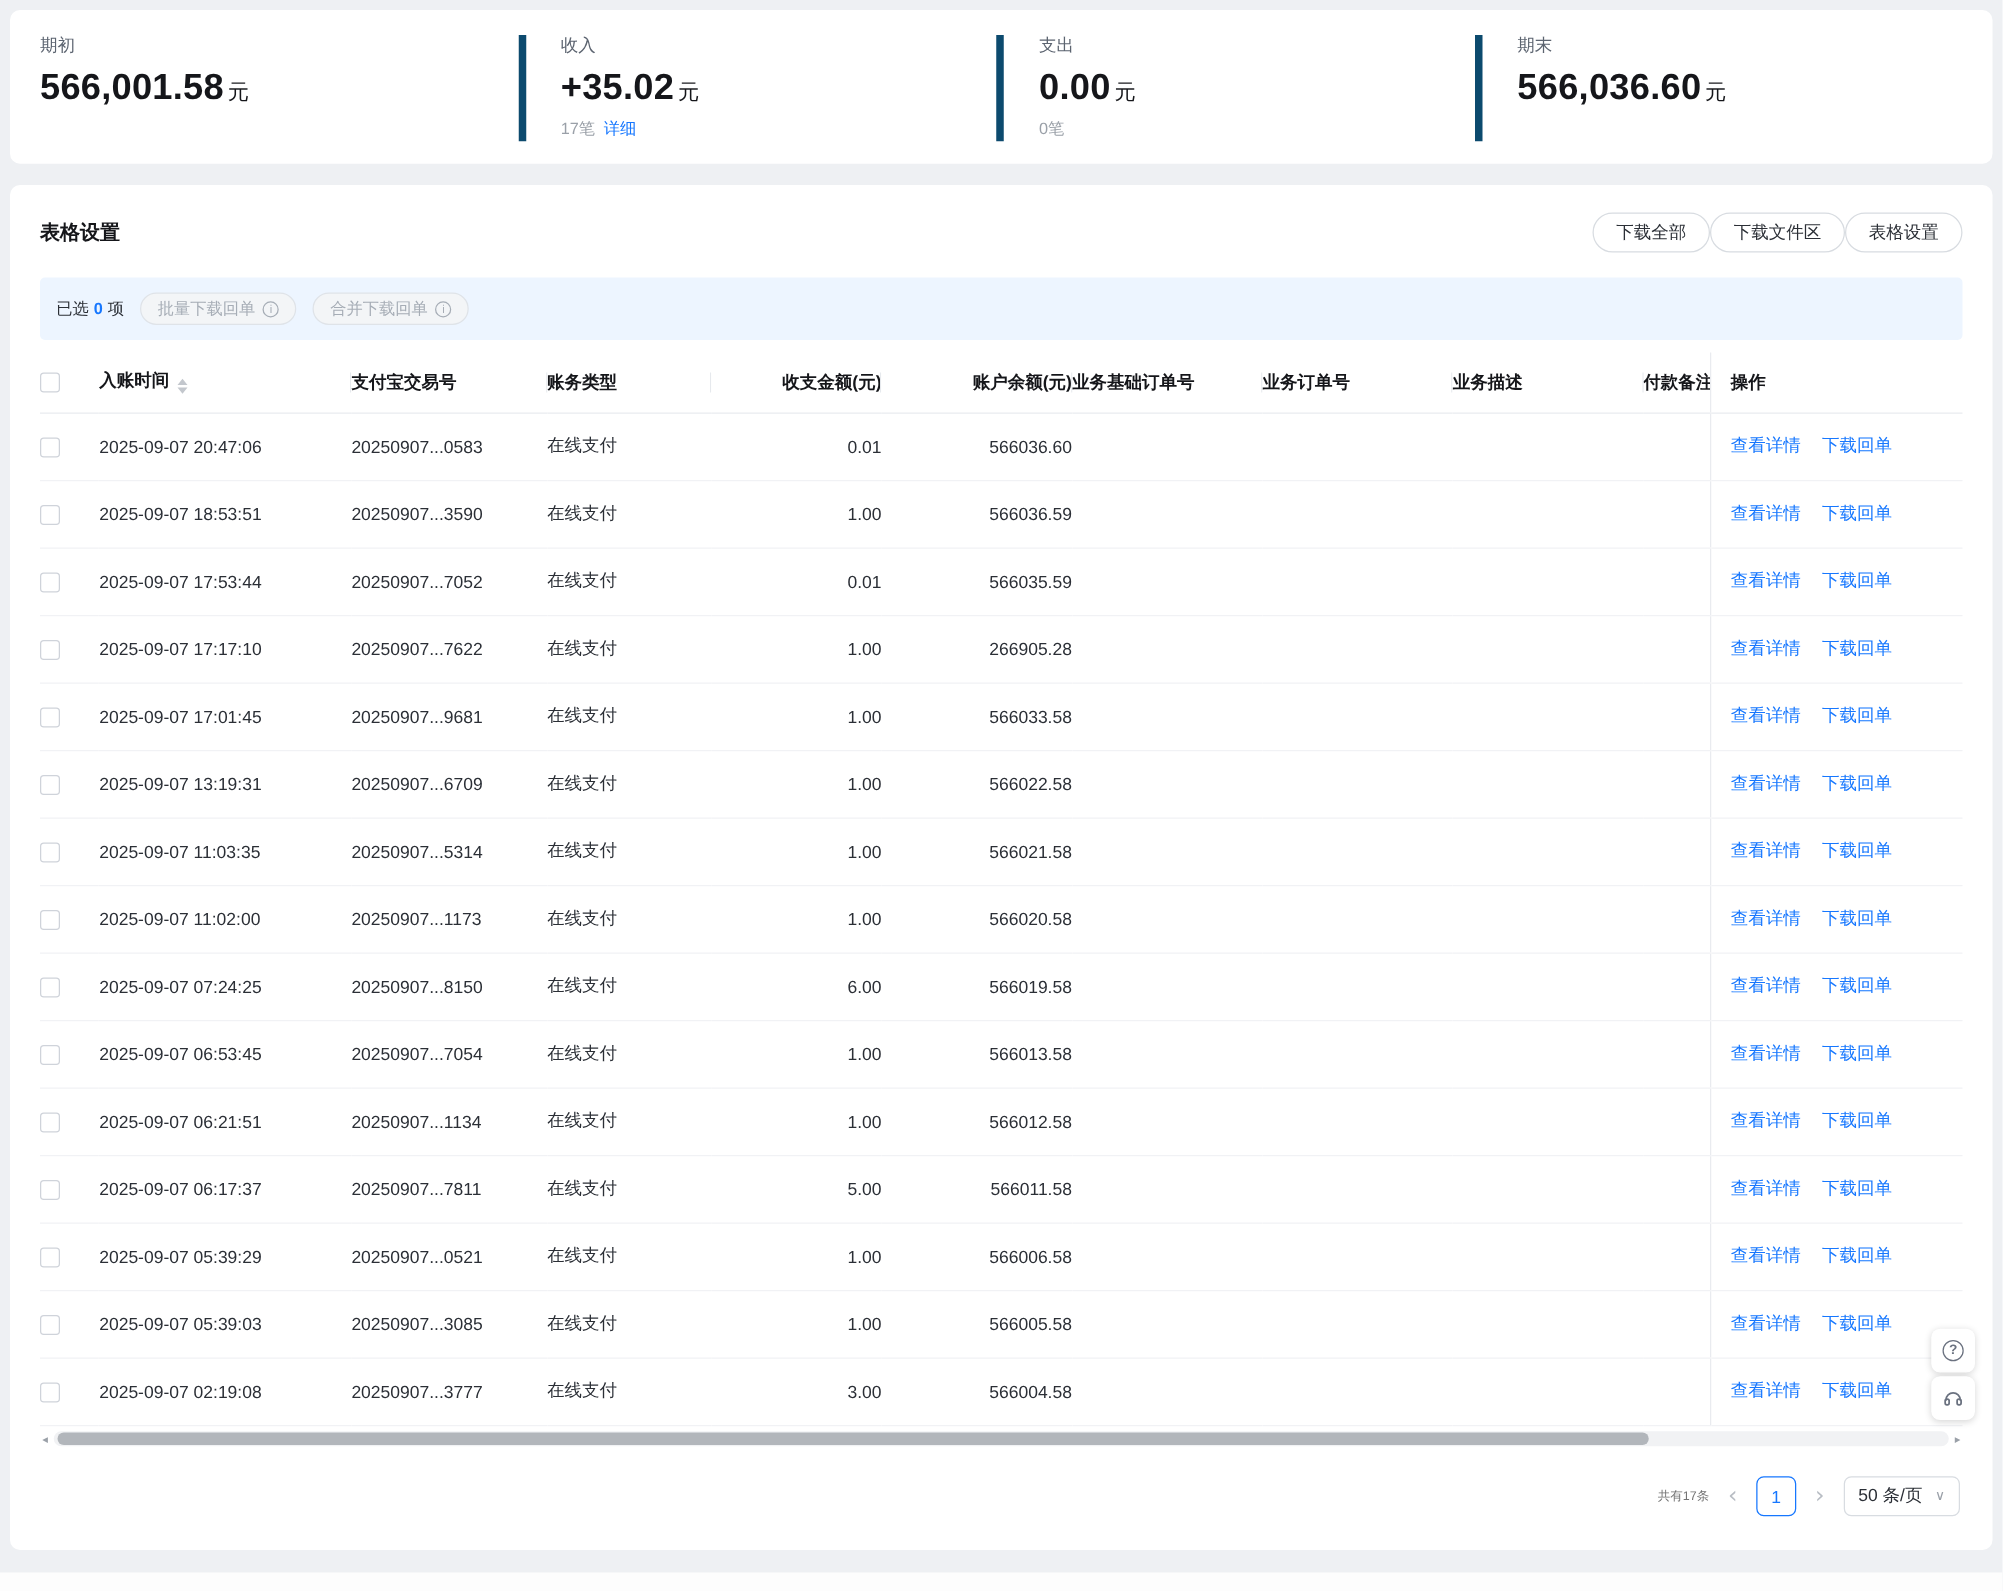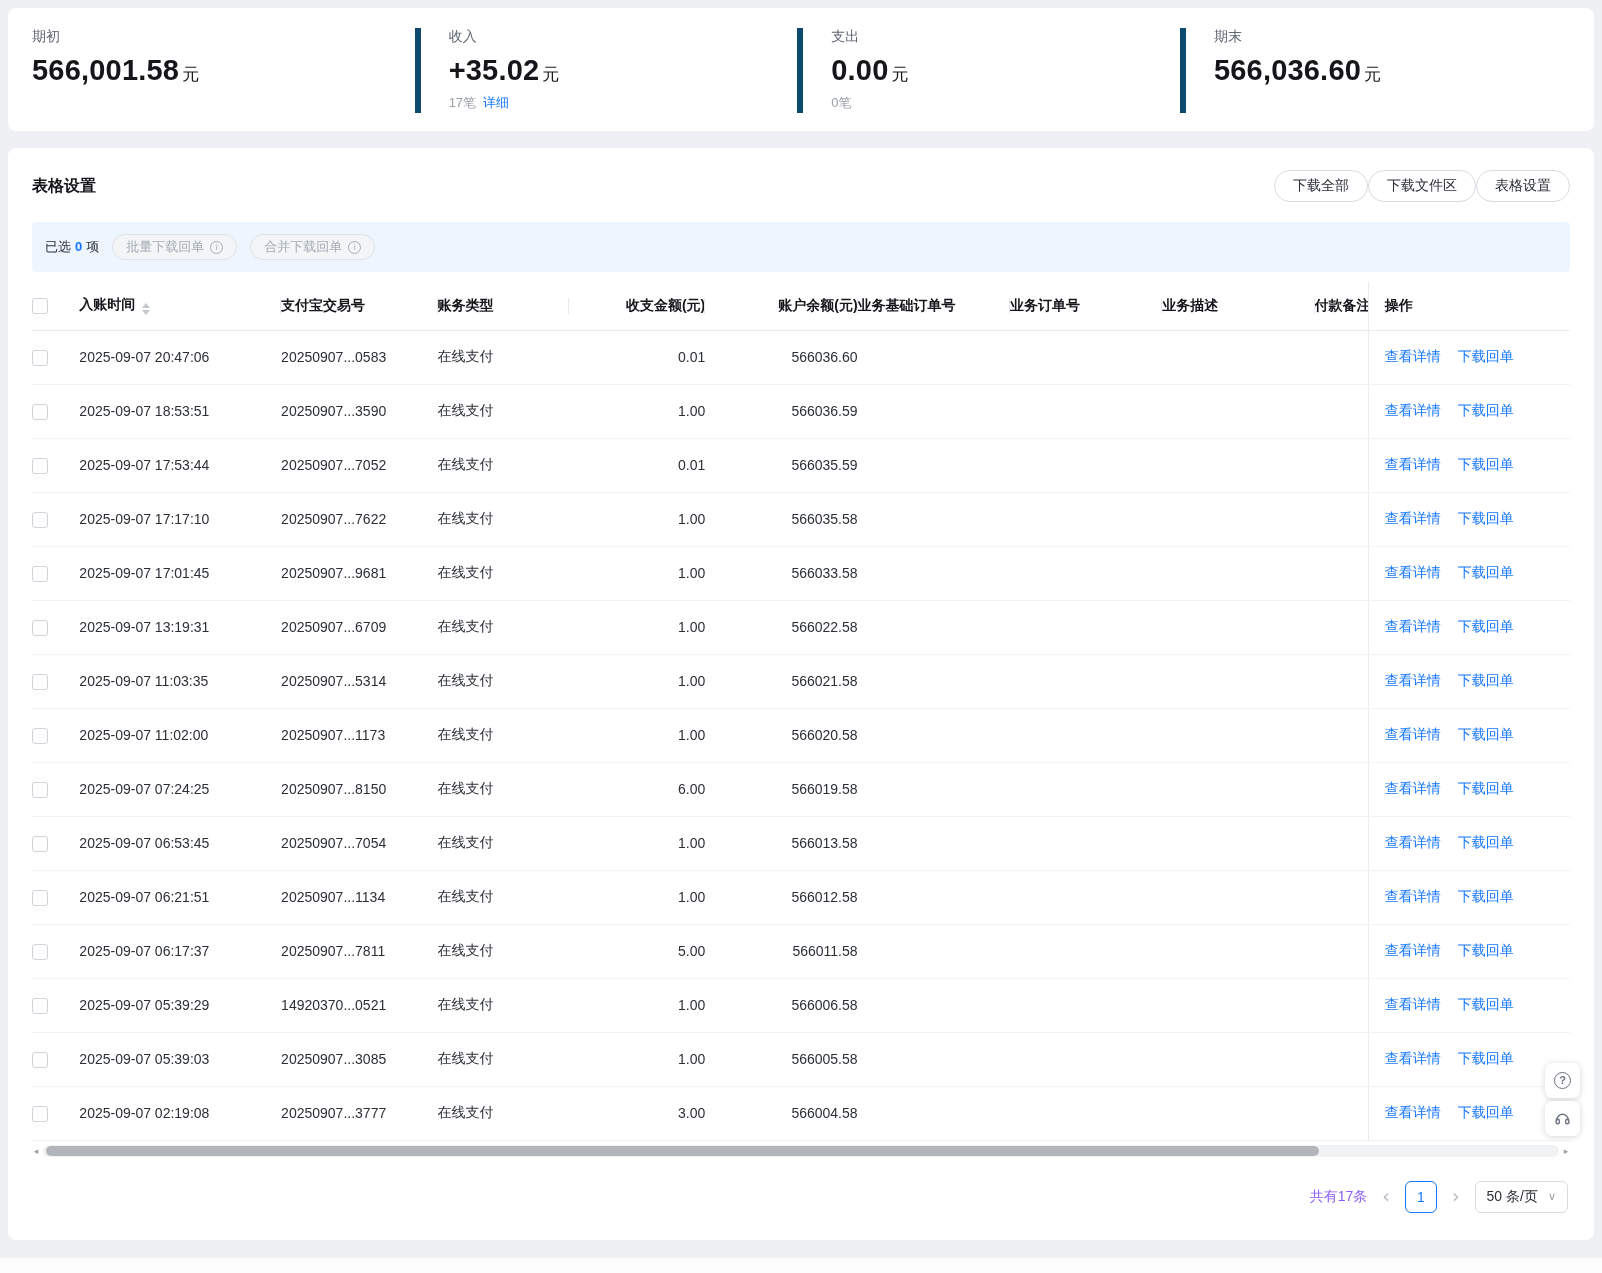--- a/index.html
+++ b/index.html
@@ -90,21 +90,21 @@
   .caret-down { width: 0; height: 0; border-left: 4px solid transparent; border-right: 4px solid transparent; border-top: 5px solid #c3c7cd; }
 
   
   .hscroll { height: 15px; display: flex; align-items: center; gap: 3px; margin: 3px 0 6px; }
   .hs-arrow { font-size: 9px; color: #9aa0a8; width: 8px; text-align: center; cursor: pointer; line-height: 1; }
   .hs-track { flex: 1; height: 12px; background: #f1f2f4; border-radius: 6px; position: relative; }
   .hs-thumb { position: absolute; left: 3px; top: 1px; height: 10px; width: 84%; background: #b2b6bb; border-radius: 5px; cursor: grab; }
 
   
   .pagination { display: flex; justify-content: flex-end; align-items: center; gap: 15px; padding: 16px 2px 8px; }
-  .page-total { color: #8b5cf6; font-size: 14px; }
+  .page-total { color: #737373; font-size: 10px; }
   .page-chevron { color: #b8bdc4; font-size: 19px; line-height: 1; cursor: pointer; font-family: "DejaVu Sans", sans-serif; }
   .page-current {
     width: 32px; height: 32px; border: 1px solid #1677ff; color: #1677ff;
     border-radius: 6px; display: flex; align-items: center; justify-content: center;
     background: #fff; font-size: 14px; cursor: pointer;
   }
   .page-size {
     height: 32px; border: 1px solid #d8dce1; border-radius: 6px; padding: 0 11px;
     display: flex; align-items: center; gap: 10px; color: #2b2f36; font-size: 14px;
     background: #fff; cursor: pointer;
@@ -269,21 +269,21 @@
           <a class="link">查看详情</a><a class="link">下载回单</a>
         </td>
       </tr>
 
       <tr class="data-row">
         <td class="col-check"><span class="checkbox"></span></td>
         <td>2025-09-07 17:17:10</td>
         <td>20250907...7622</td>
         <td>在线支付</td>
         <td class="num">1.00</td>
-        <td class="num">566035.58</td>
+        <td class="num">266905.28</td>
         <td></td>
         <td></td>
         <td></td>
         <td class="col-remark"></td>
         <td class="col-action">
           <a class="link">查看详情</a><a class="link">下载回单</a>
         </td>
       </tr>
 
       <tr class="data-row">
@@ -410,21 +410,21 @@
         <td></td>
         <td class="col-remark"></td>
         <td class="col-action">
           <a class="link">查看详情</a><a class="link">下载回单</a>
         </td>
       </tr>
 
       <tr class="data-row">
         <td class="col-check"><span class="checkbox"></span></td>
         <td>2025-09-07 05:39:29</td>
-        <td>14920370...0521</td>
+        <td>20250907...0521</td>
         <td>在线支付</td>
         <td class="num">1.00</td>
         <td class="num">566006.58</td>
         <td></td>
         <td></td>
         <td></td>
         <td class="col-remark"></td>
         <td class="col-action">
           <a class="link">查看详情</a><a class="link">下载回单</a>
         </td>

